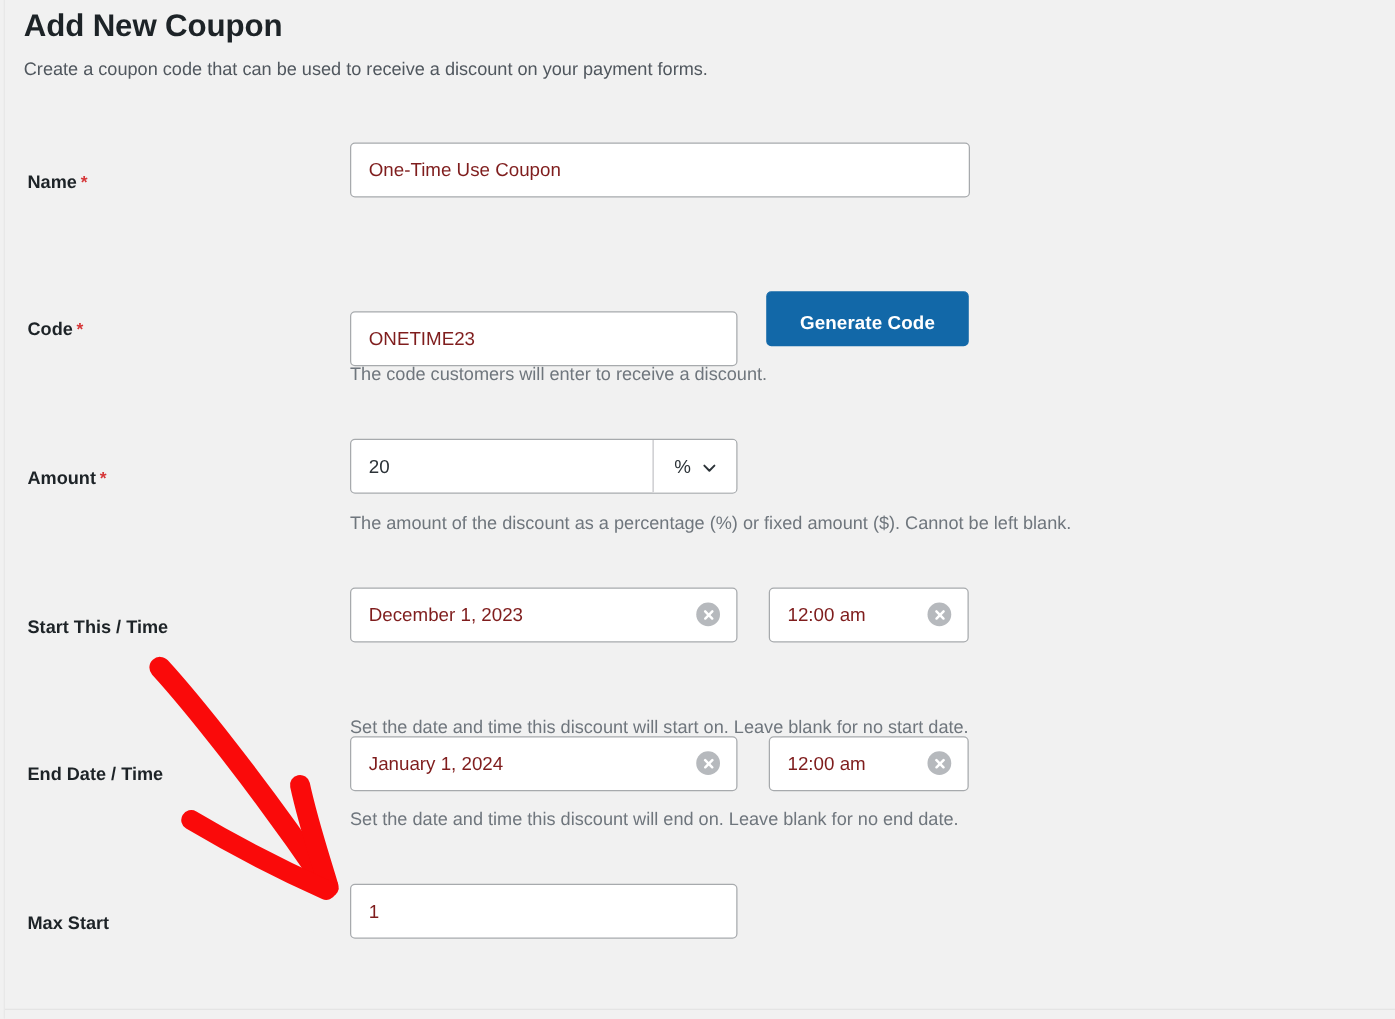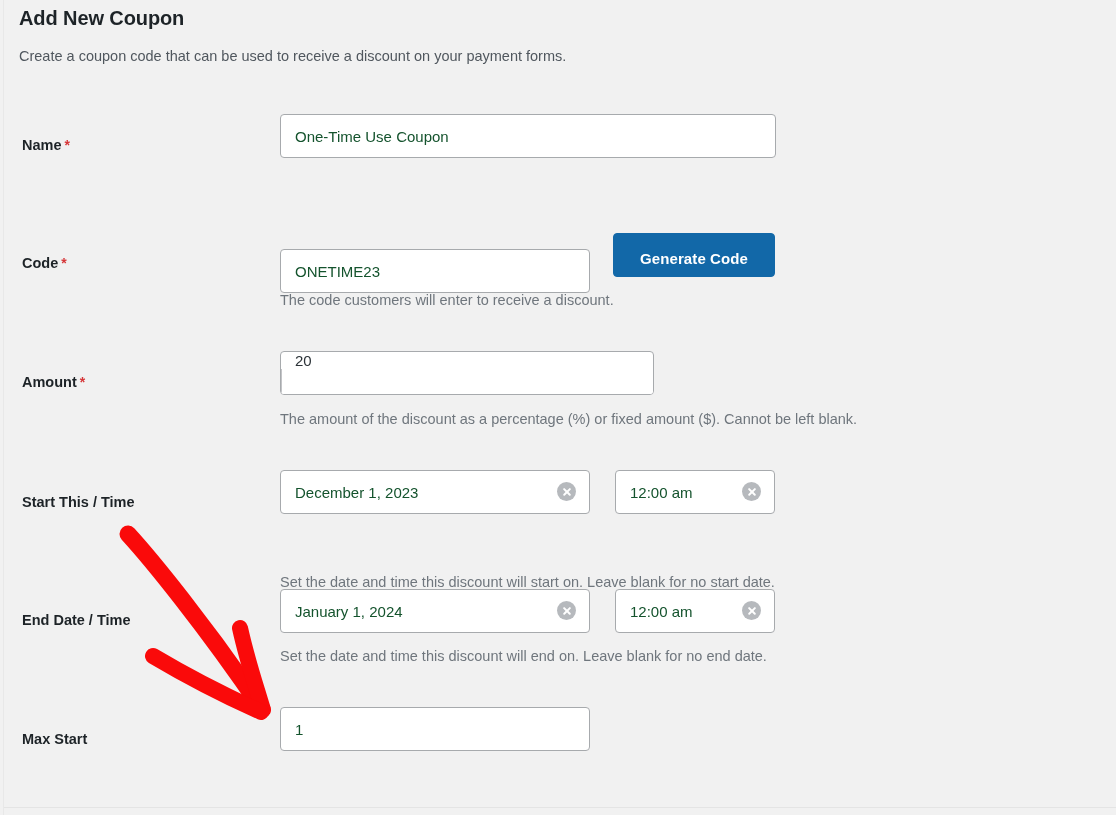--- a/index.html
+++ b/index.html
@@ -38,21 +38,21 @@
     position: absolute;
     left: 0; top: 0;
     width: 1116px;
     height: 815px;
   }
 
   .page-title {
     position: absolute;
     left: 19px;
     top: 7px;
-    font-size: 20px;
+    font-size: 25px;
     font-weight: bold;
     letter-spacing: -0.1px;
     color: #1d2327;
   }
   .page-subtitle {
     position: absolute;
     left: 19px;
     top: 48px;
     font-size: 14.5px;
     color: #50575e;
@@ -75,21 +75,21 @@
   }
 
   .field {
     position: absolute;
     box-sizing: border-box;
     background: #ffffff;
     border: 1px solid #a7aaad;
     border-radius: 4px;
     font-family: "Liberation Sans", sans-serif;
     font-size: 15px;
-    color: #14532d;
+    color: #7f1d1d;
     padding: 0 14px;
     outline: none;
     box-shadow: 0 0 0 transparent;
   }
   .field::placeholder { color: #8c8f94; }
 
   .help {
     position: absolute;
     left: 280px;
     font-size: 14.5px;
@@ -112,29 +112,28 @@
     letter-spacing: 0.1px;
     cursor: pointer;
     padding: 16px;
   }
 
   
   .amount-group {
     position: absolute;
     left: 280px;
     top: 351px;
-    width: 374px;
+    width: 310px;
     height: 44px;
     box-sizing: border-box;
     background: #fff;
     border: 1px solid #a7aaad;
     border-radius: 4px;
     display: flex;
     overflow: hidden;
-    flex-direction: column;
   }
   .amount-input {
     flex: 1 1 auto;
     border: none;
     outline: none;
     background: transparent;
     font-family: "Liberation Sans", sans-serif;
     font-size: 15px;
     color: #2c3338;
     padding: 0 14px;

